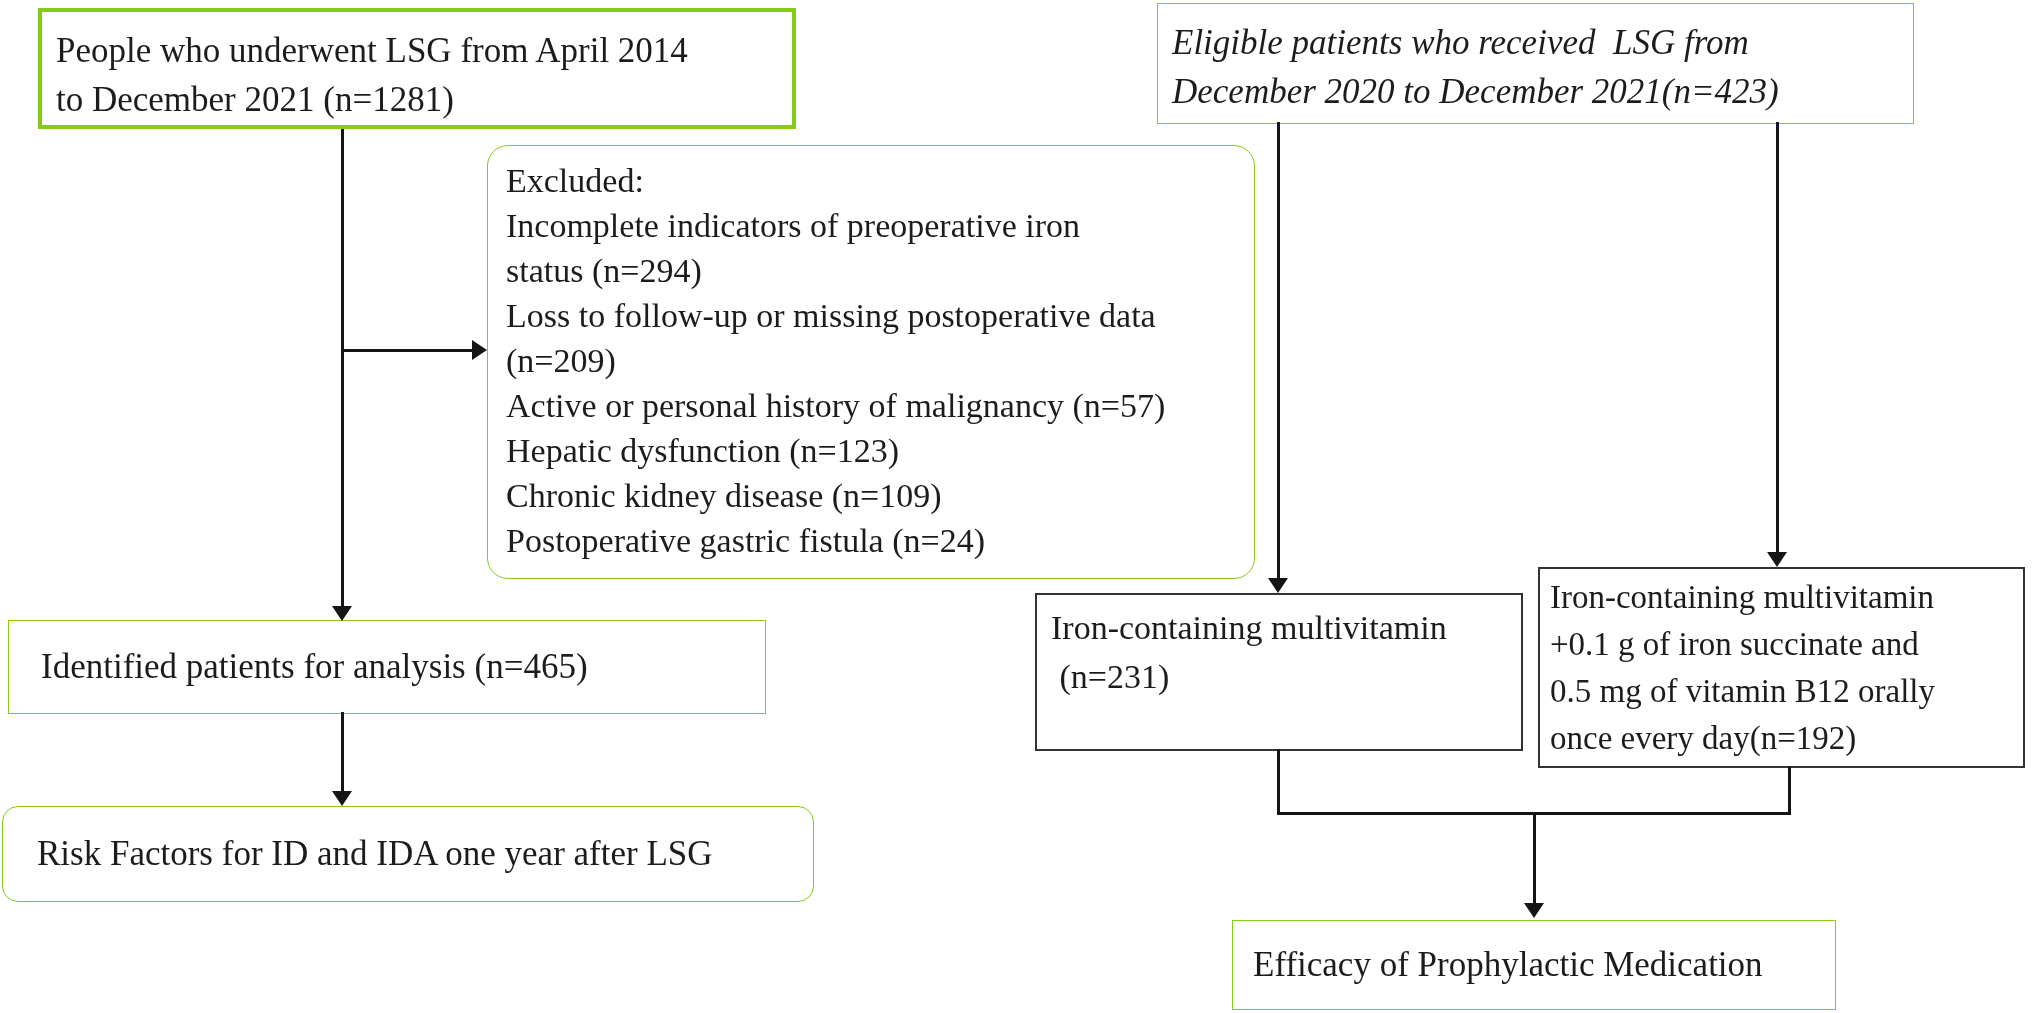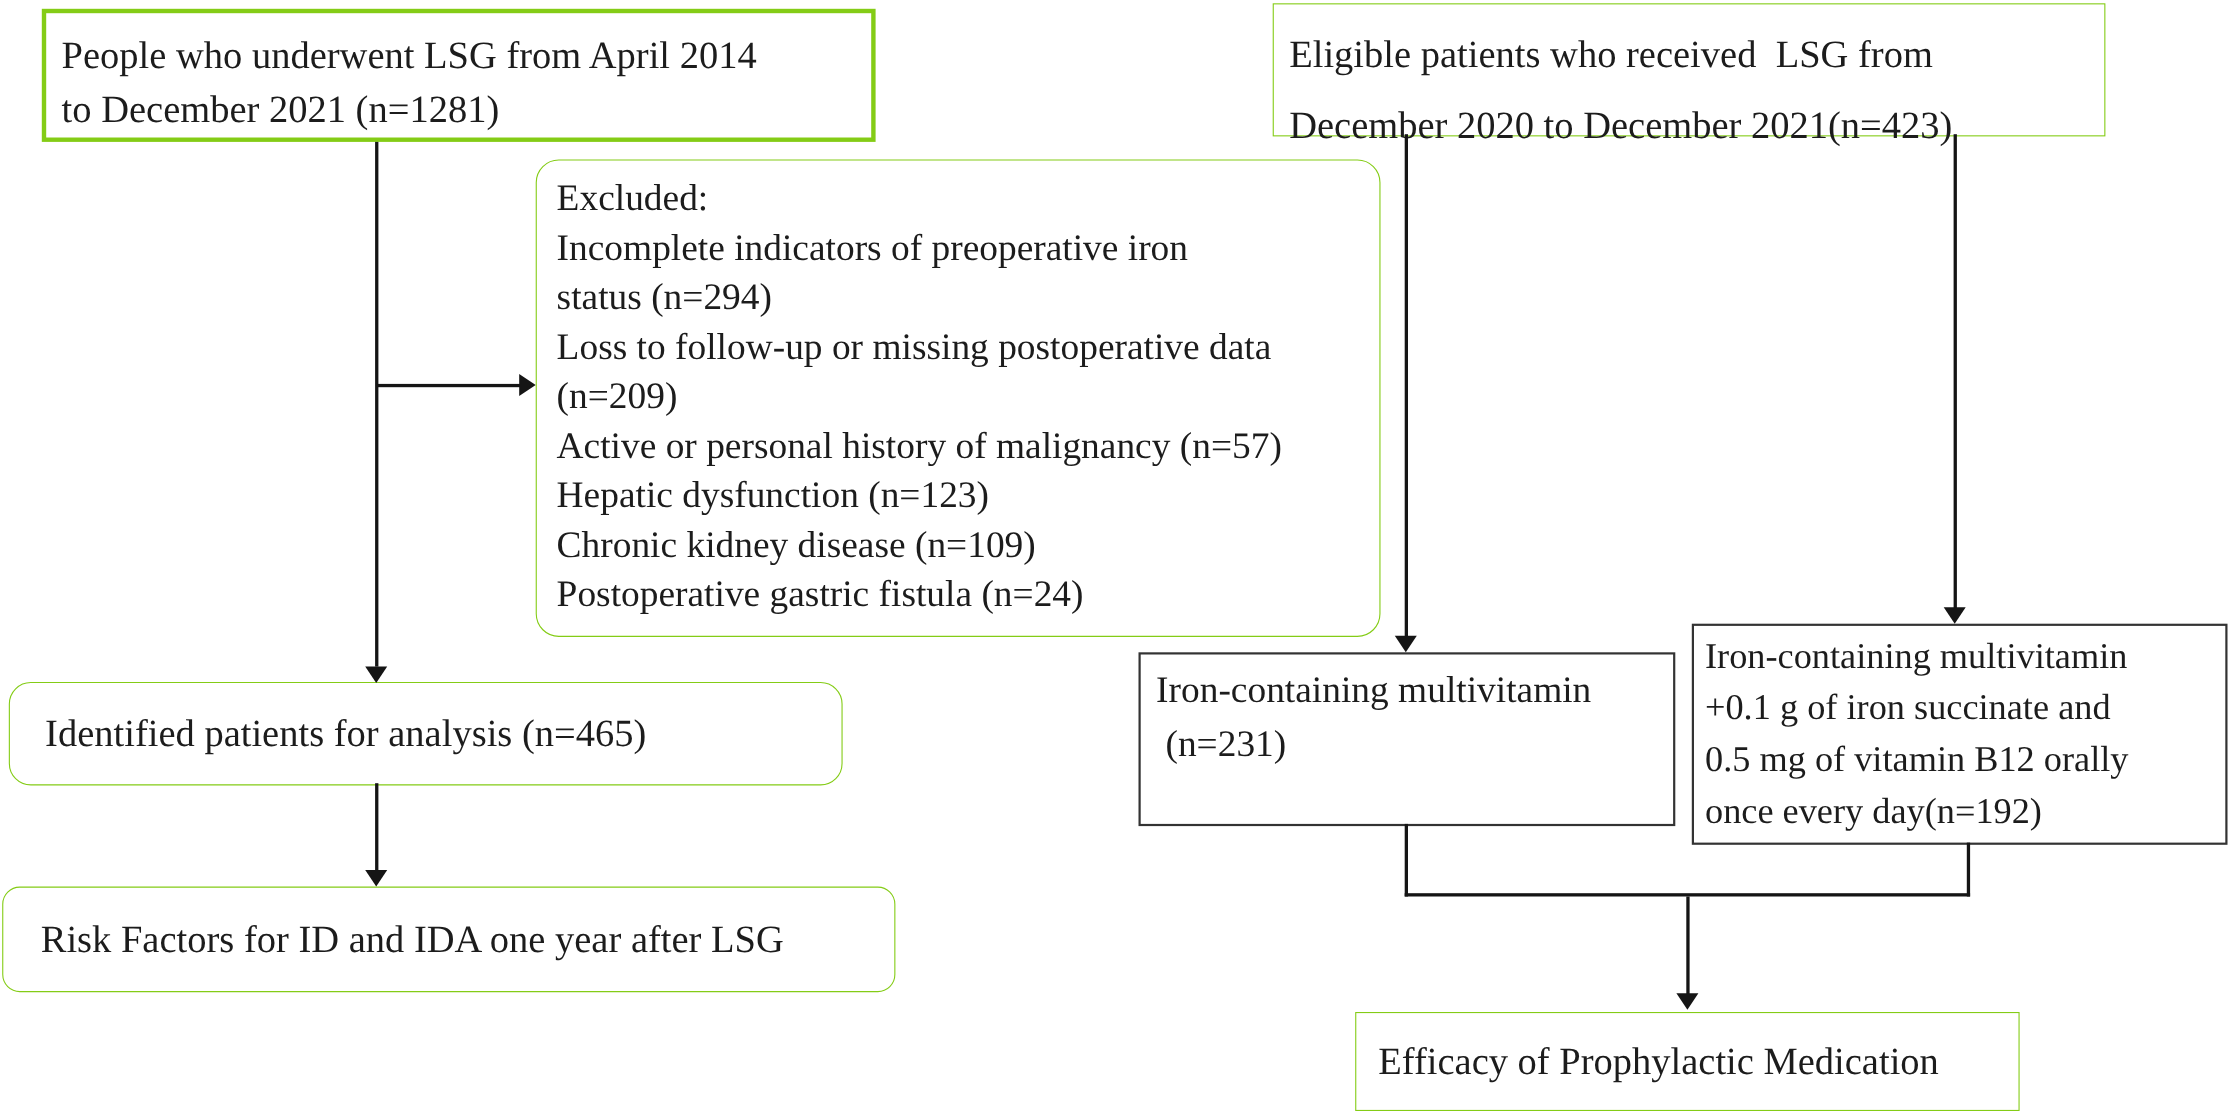--- a/index.html
+++ b/index.html
@@ -18,23 +18,23 @@
     background: #ffffff;
     border: 1px solid #84cc16;
     font-size: 34px;
     line-height: 48px;
     white-space: pre-wrap;
   }
   .vcenter { display: flex; align-items: center; }
 
   #box-population   { left: 38px;   top: 8px;   width: 758px; height: 121px; border-width: 4px; padding: 14px 10px 0 14px; font-size: 35px; line-height: 49px; }
   #box-excluded     { left: 487px;  top: 145px; width: 768px; height: 434px; padding: 12px 8px 0 18px; line-height: 45px; border-radius: 21px; }
-  #box-identified   { left: 8px;    top: 620px; width: 758px; height: 94px;  padding: 0 0 0 32px; font-size: 35px; border-radius: 20px; }
+  #box-identified   { left: 8px;    top: 620px; width: 758px; height: 94px;  padding: 0 0 0 32px; font-size: 35px; }
   #box-risk         { left: 2px;    top: 806px; width: 812px; height: 96px;  padding: 0 0 0 34px; font-size: 35px; border-radius: 16px; }
-  #box-eligible     { left: 1157px; top: 3px;   width: 757px; height: 121px; padding: 14px 8px 0 14px; font-size: 35px; line-height: 64px; }
+  #box-eligible     { left: 1157px; top: 3px;   width: 757px; height: 121px; padding: 14px 8px 0 14px; font-size: 35px; line-height: 49px; font-style: italic; }
   #box-multi        { left: 1035px; top: 593px; width: 488px; height: 158px; border-width: 2px; border-color: #333333; padding: 8px 6px 0 14px; line-height: 49px; }
   #box-multiplus    { left: 1538px; top: 567px; width: 487px; height: 201px; border-width: 2px; border-color: #333333; padding: 5px 4px 0 10px; font-size: 33px; line-height: 47px; }
   #box-efficacy     { left: 1232px; top: 920px; width: 604px; height: 90px;  padding: 0 0 0 20px; font-size: 35px; }
 
   .vline, .hline { position: absolute; background: #151515; }
   .vline { width: 3px; }
   .hline { height: 3px; }
   .arrow { position: absolute; width: 0; height: 0; }
   .arrow.down  { border-left: 10px solid transparent; border-right: 10px solid transparent; border-top: 15px solid #151515; }
   .arrow.right { border-top: 10px solid transparent; border-bottom: 10px solid transparent; border-left: 15px solid #151515; }

